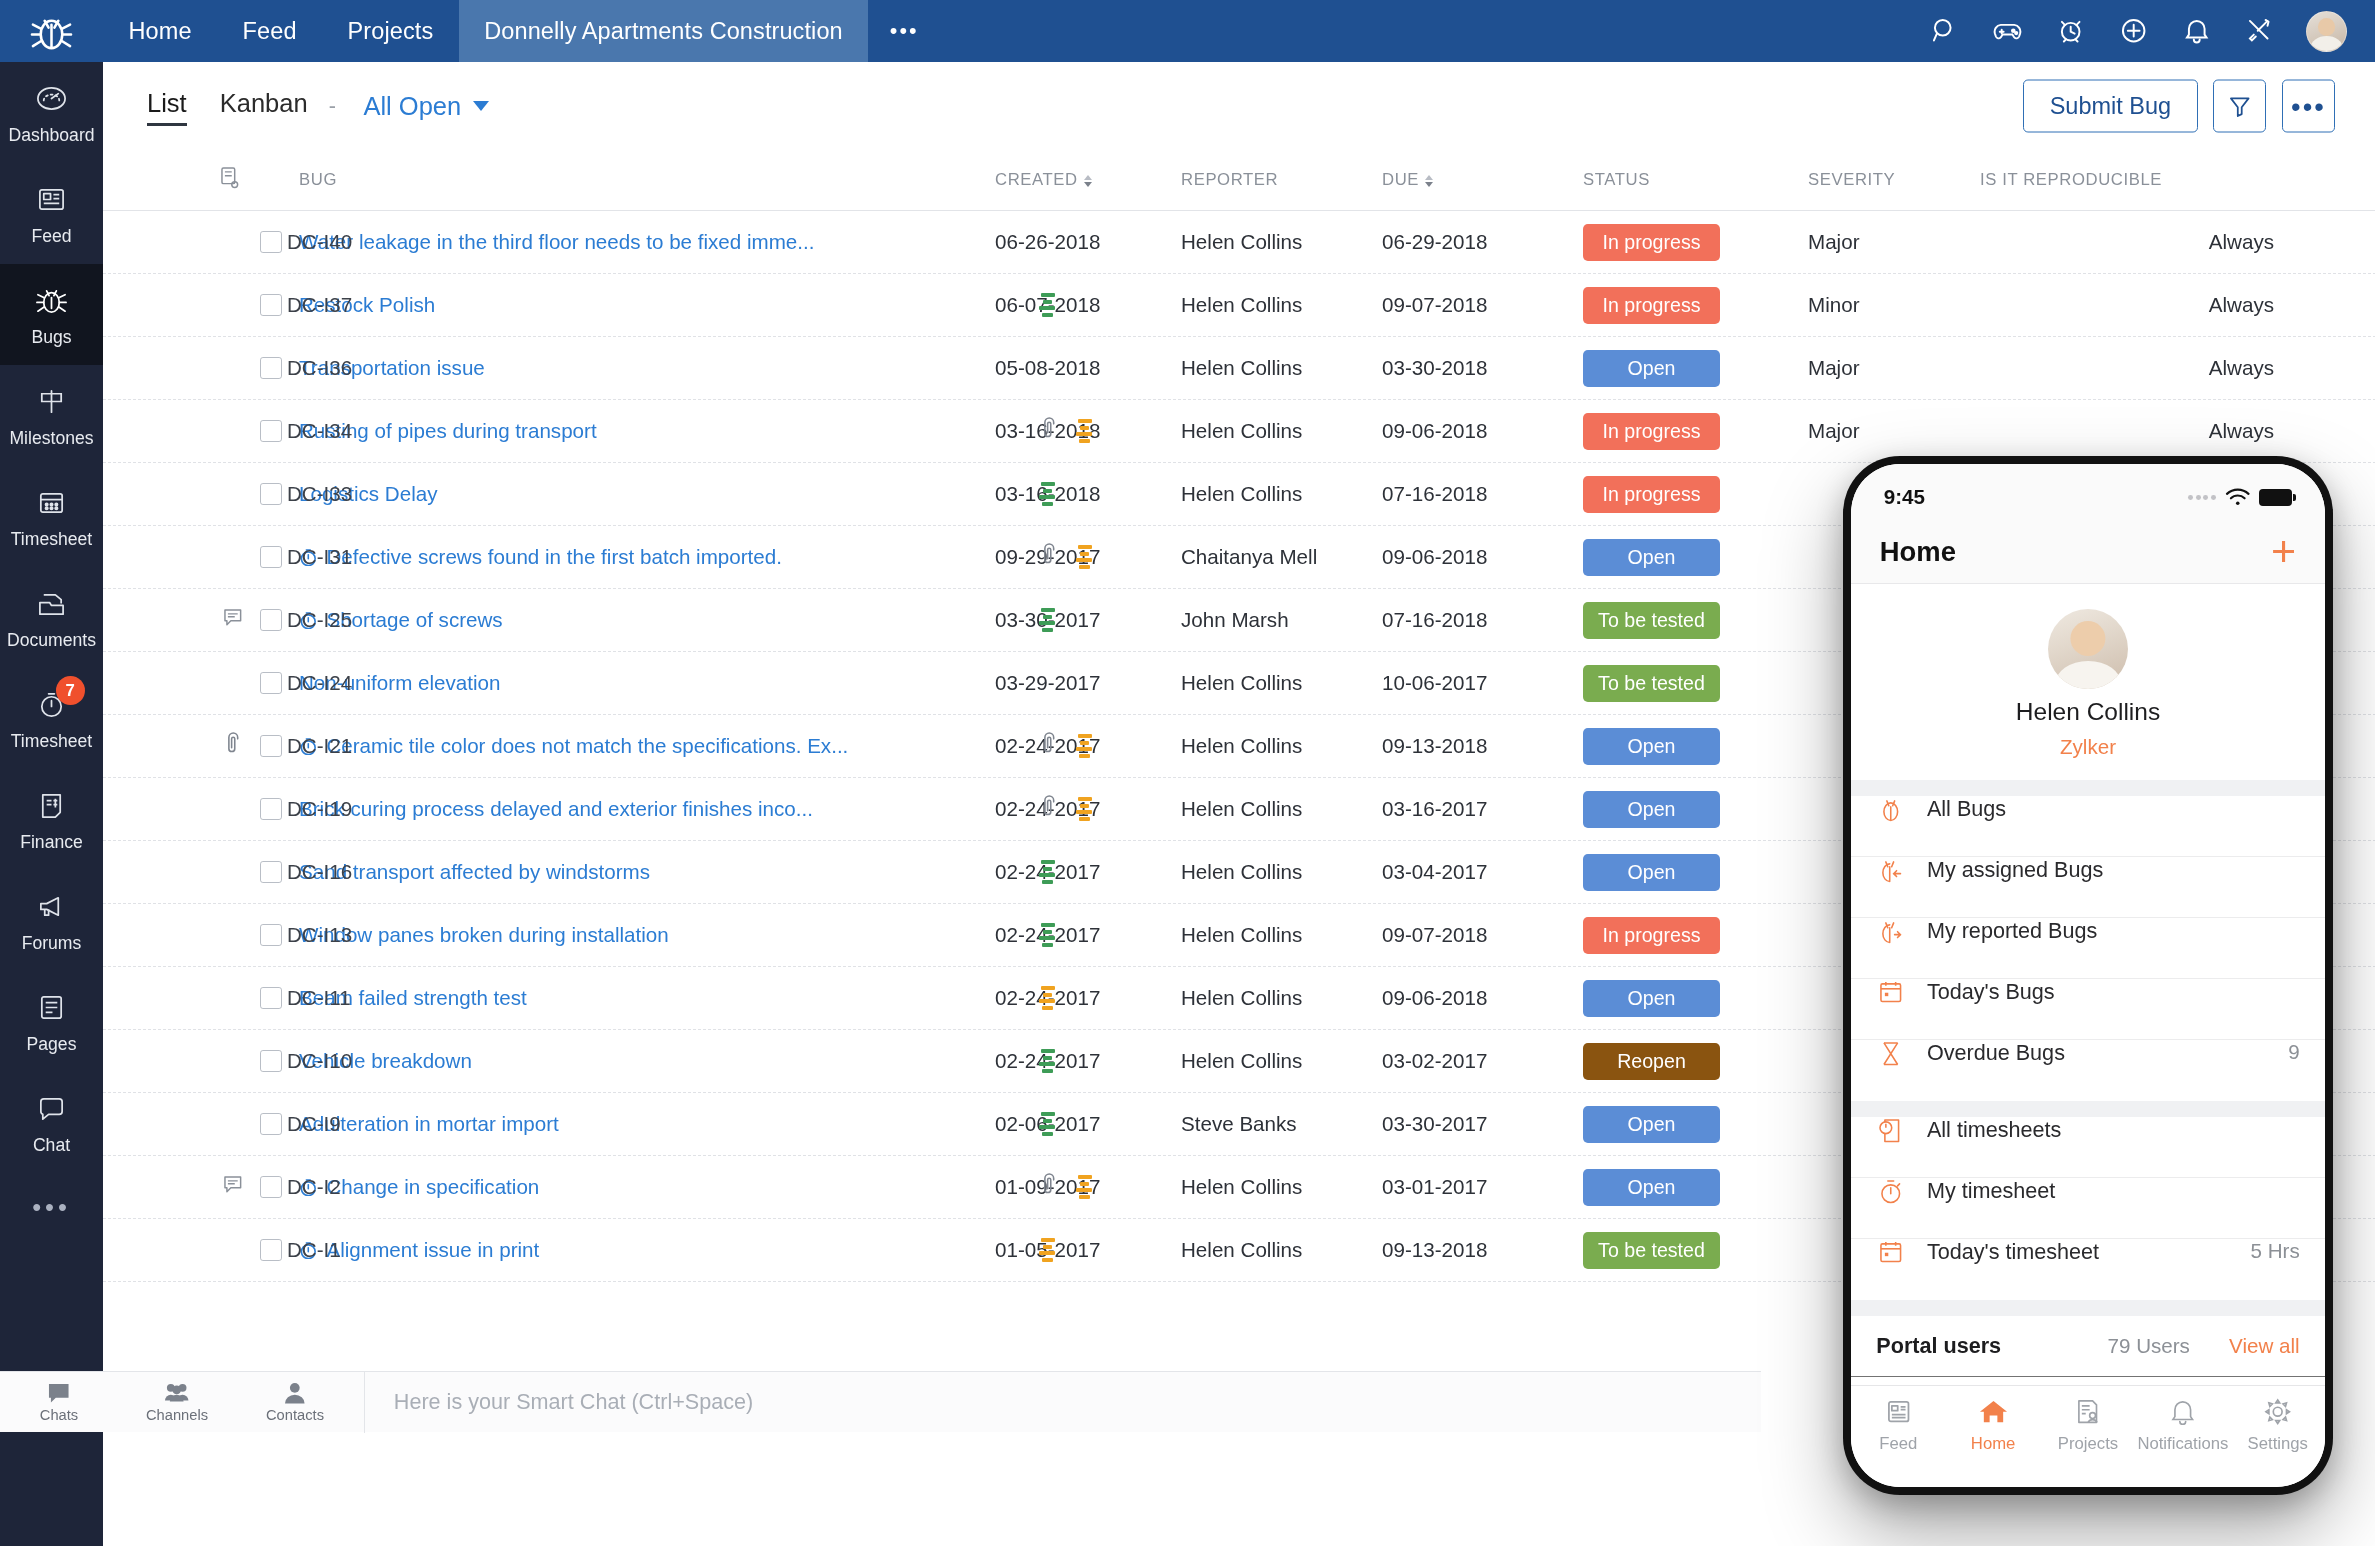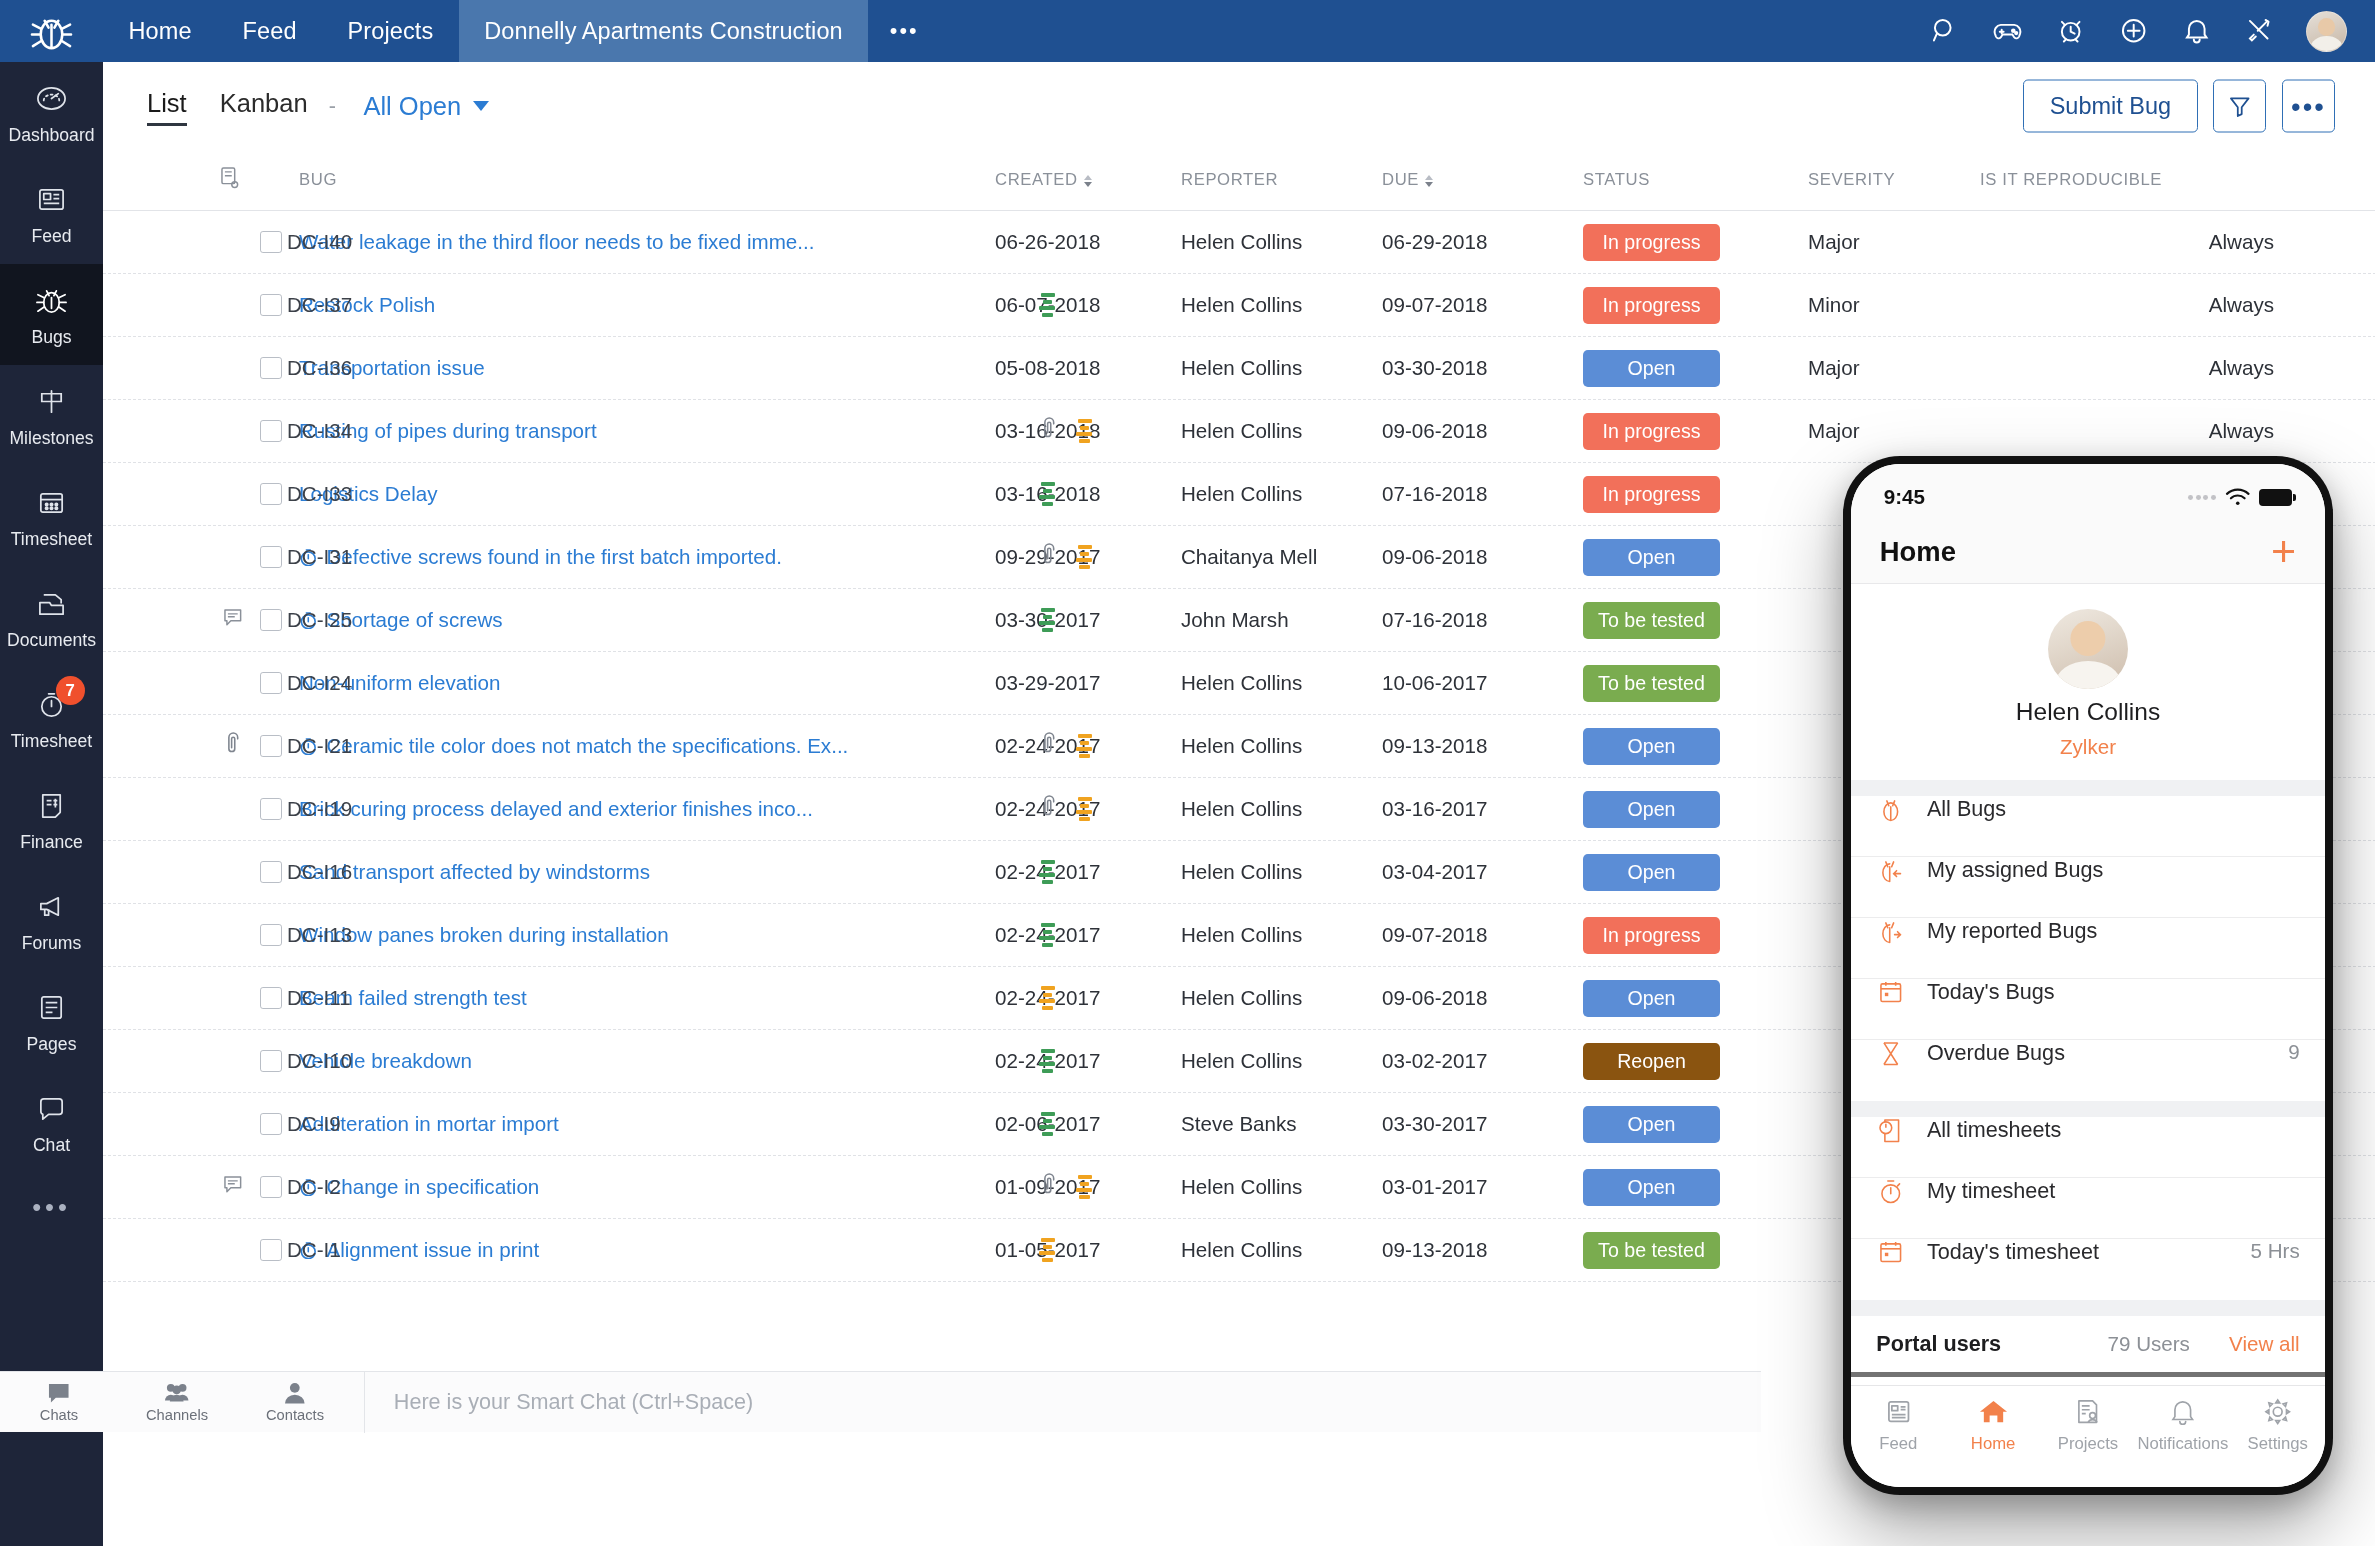--- a/index.html
+++ b/index.html
@@ -184,21 +184,21 @@
   .ph-gap { height: 15.7px; background: #f0f1f3; }
   .ph-list { background:#fff; }
   .ph-row {
     height: 61px; display:flex; align-items:flex-start; padding: 0 25.5px 0 23.5px; gap: 19.6px;
     border-bottom: 1px solid #ececed; position: relative;
   }
   .ph-row:last-child { border-bottom: none; }
   .ph-ic { width: 33px; display:flex; align-items:center; justify-content:center; color:#f2814b; }
   .ph-lbl { font-size: 21.6px; color:#2a2a2d; flex:1; }
   .ph-val { font-size: 20.6px; color:#8c9096; }
-  .ph-portal { height: 61px; display:flex; align-items:center; padding: 0 25.5px; gap: 19.6px; border-bottom: 5px solid #737373; }
+  .ph-portal { height: 61px; display:flex; align-items:center; padding: 0 25.5px; gap: 19.6px; border-bottom: 1px solid #737373; }
   .ph-portal .t { font-size: 21.6px; font-weight: bold; color:#1d1d1f; flex: 1; }
   .ph-portal .u { font-size: 20.6px; color:#8c9096; margin-right: 19.6px; }
   .ph-portal .v { font-size: 20.6px; color:#f2814b; }
   .ph-tabbar {
     margin-top: auto; height: 102px; background:#fff; border-top: 1px solid #e6e6e8;
     display:flex; align-items: flex-start; padding-top: 11.8px;
   }
   .ph-tab { flex:1; display:flex; flex-direction:column; align-items:center; gap: 4.9px; color:#9fa3a9; }
   .ph-tab.active { color:#f2814b; }
   .ph-tab .tl { font-size: 16.7px; }

